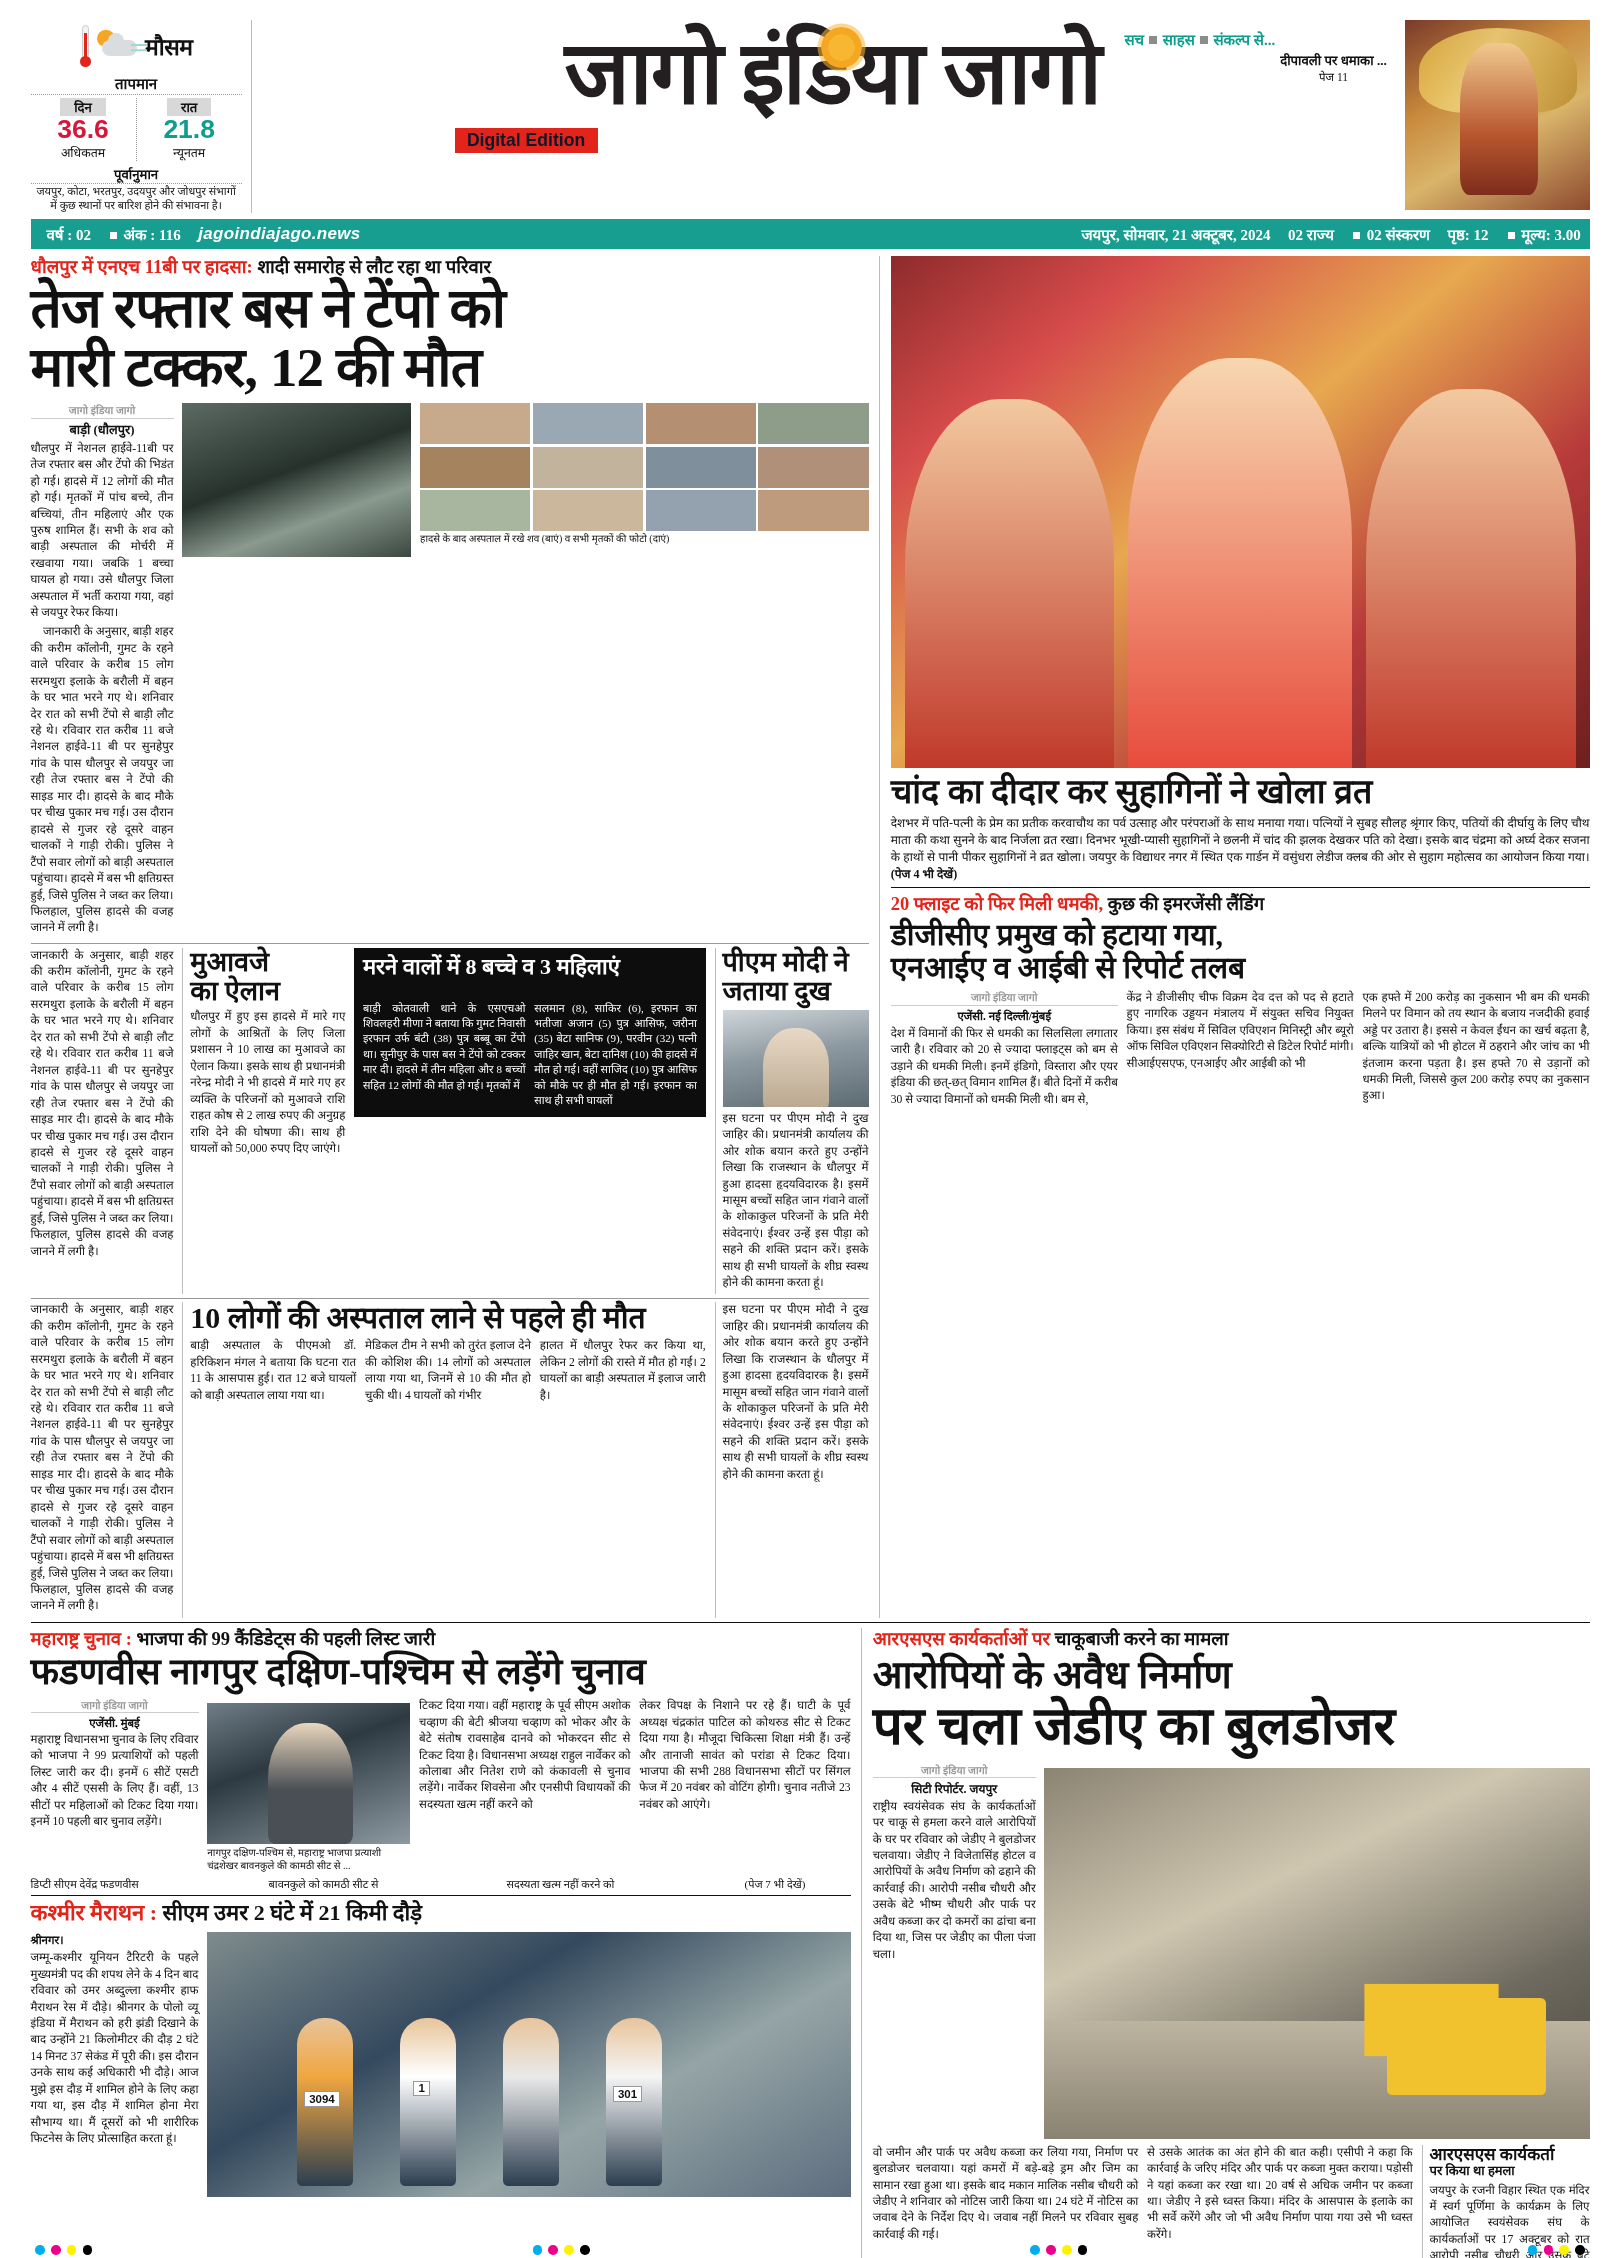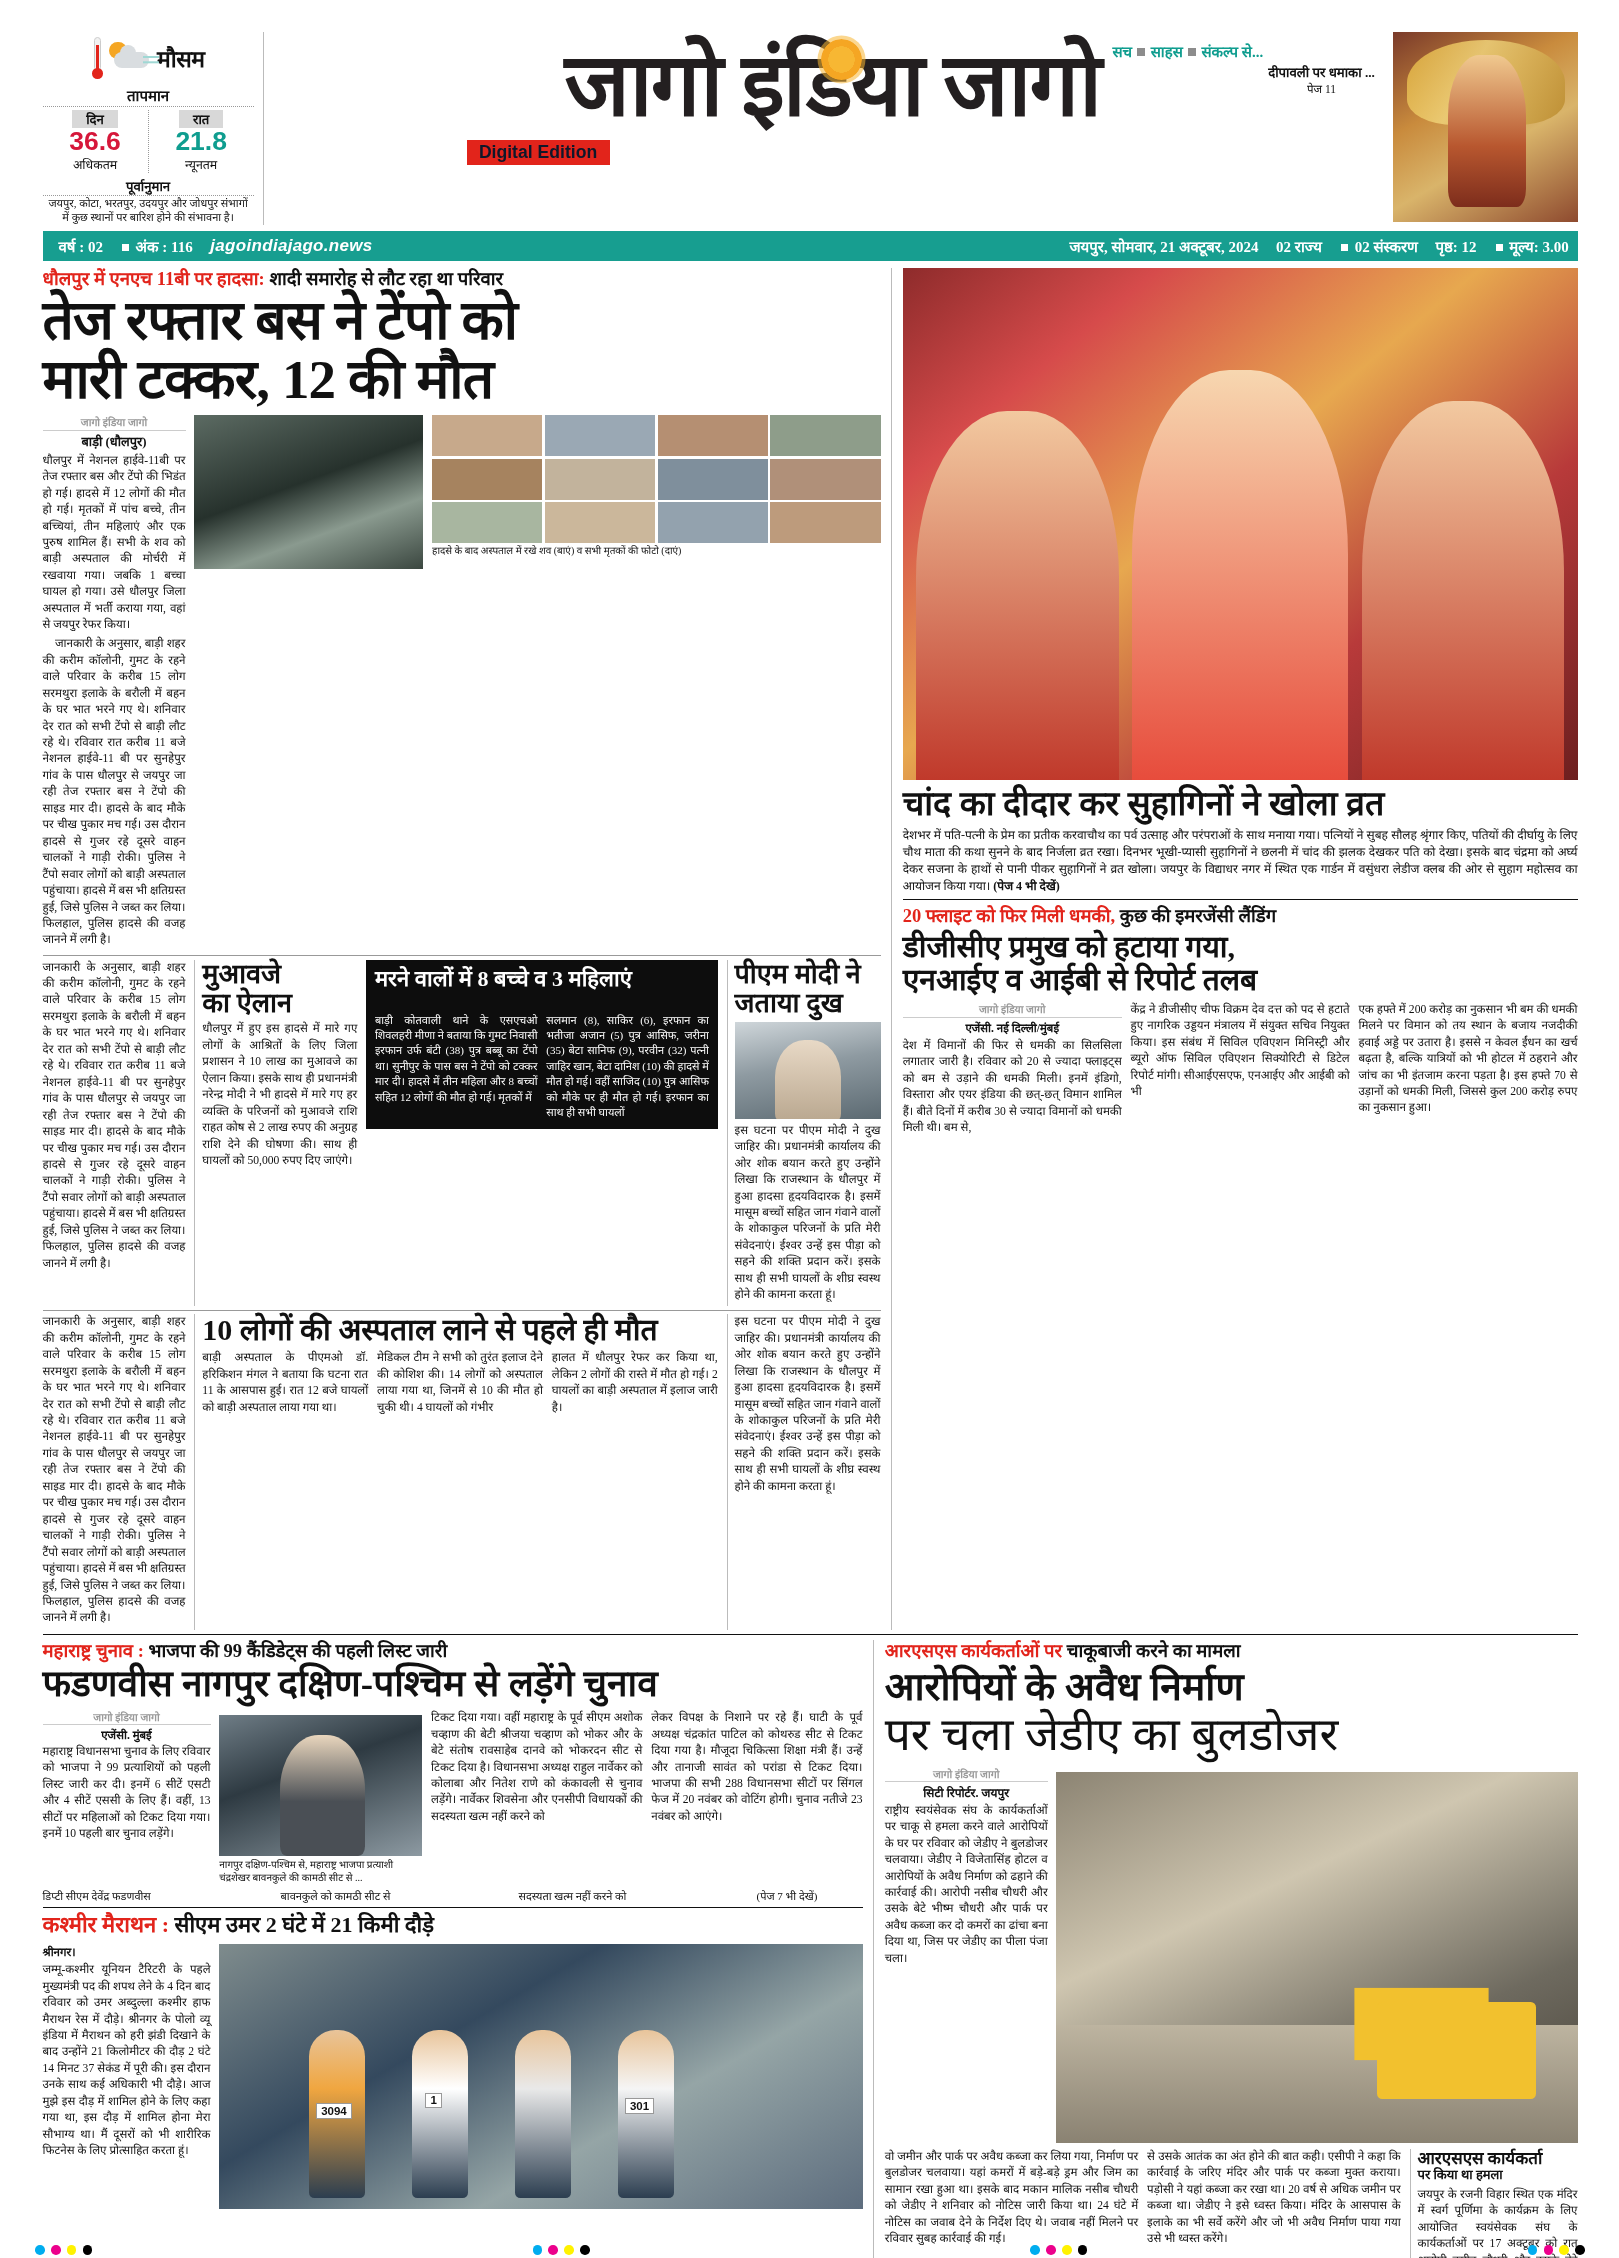--- a/index.html
+++ b/index.html
@@ -8,21 +8,21 @@
     height: 2258px;
     background: #ffffff;
     font-family: "Liberation Serif", "DejaVu Serif", serif;
     color: #111;
   }
   .page {
     position: relative;
     width: 1620px;
     height: 2258px;
     background: #fff;
-    padding: 16px;
+    padding: 4px;
     overflow: hidden;
   }
 
   
   .masthead {
     display: flex;
     align-items: flex-start;
     padding: 16px 26.5px 0 26.5px;
     height: 213px;
   }
@@ -554,21 +554,21 @@
             </div>
           </div>
         </div>
       </div>
 
       <div class="mid-right">
         <div class="kicker">
           <span class="red">आरएसएस कार्यकर्ताओं पर</span><span> चाकूबाजी करने का मामला</span>
         </div>
         <div style="font-size:39px; font-weight:bold; line-height:1.12; margin-top:2.6px;">आरोपियों के अवैध निर्माण</div>
-        <div style="font-size:46px; font-weight:normal; line-height:1.12;">पर चला जेडीए का बुलडोजर</div>
+        <div style="font-size:53px; font-weight:bold; line-height:1.12;">पर चला जेडीए का बुलडोजर</div>
 
         <div style="display:flex; gap:8.8px; margin-top:7px;">
           <div style="flex:0 0 163px;">
             <div class="byline">जागो इंडिया जागो</div>
             <div class="dateline" style="font-size:12px">सिटी रिपोर्टर. जयपुर</div>
             <div class="col">
                 <p class="noind">राष्ट्रीय स्वयंसेवक संघ के कार्यकर्ताओं पर चाकू से हमला करने वाले आरोपियों के घर पर रविवार को जेडीए ने बुलडोजर चलवाया। जेडीए ने विजेतासिंह होटल व आरोपियों के अवैध निर्माण को ढहाने की कार्रवाई की। आरोपी नसीब चौधरी और उसके बेटे भीष्म चौधरी और पार्क पर अवैध कब्जा कर दो कमरों का ढांचा बना दिया था, जिस पर जेडीए का पीला पंजा चला।</p>
               </div>
           </div>
           <div style="flex:1;">

